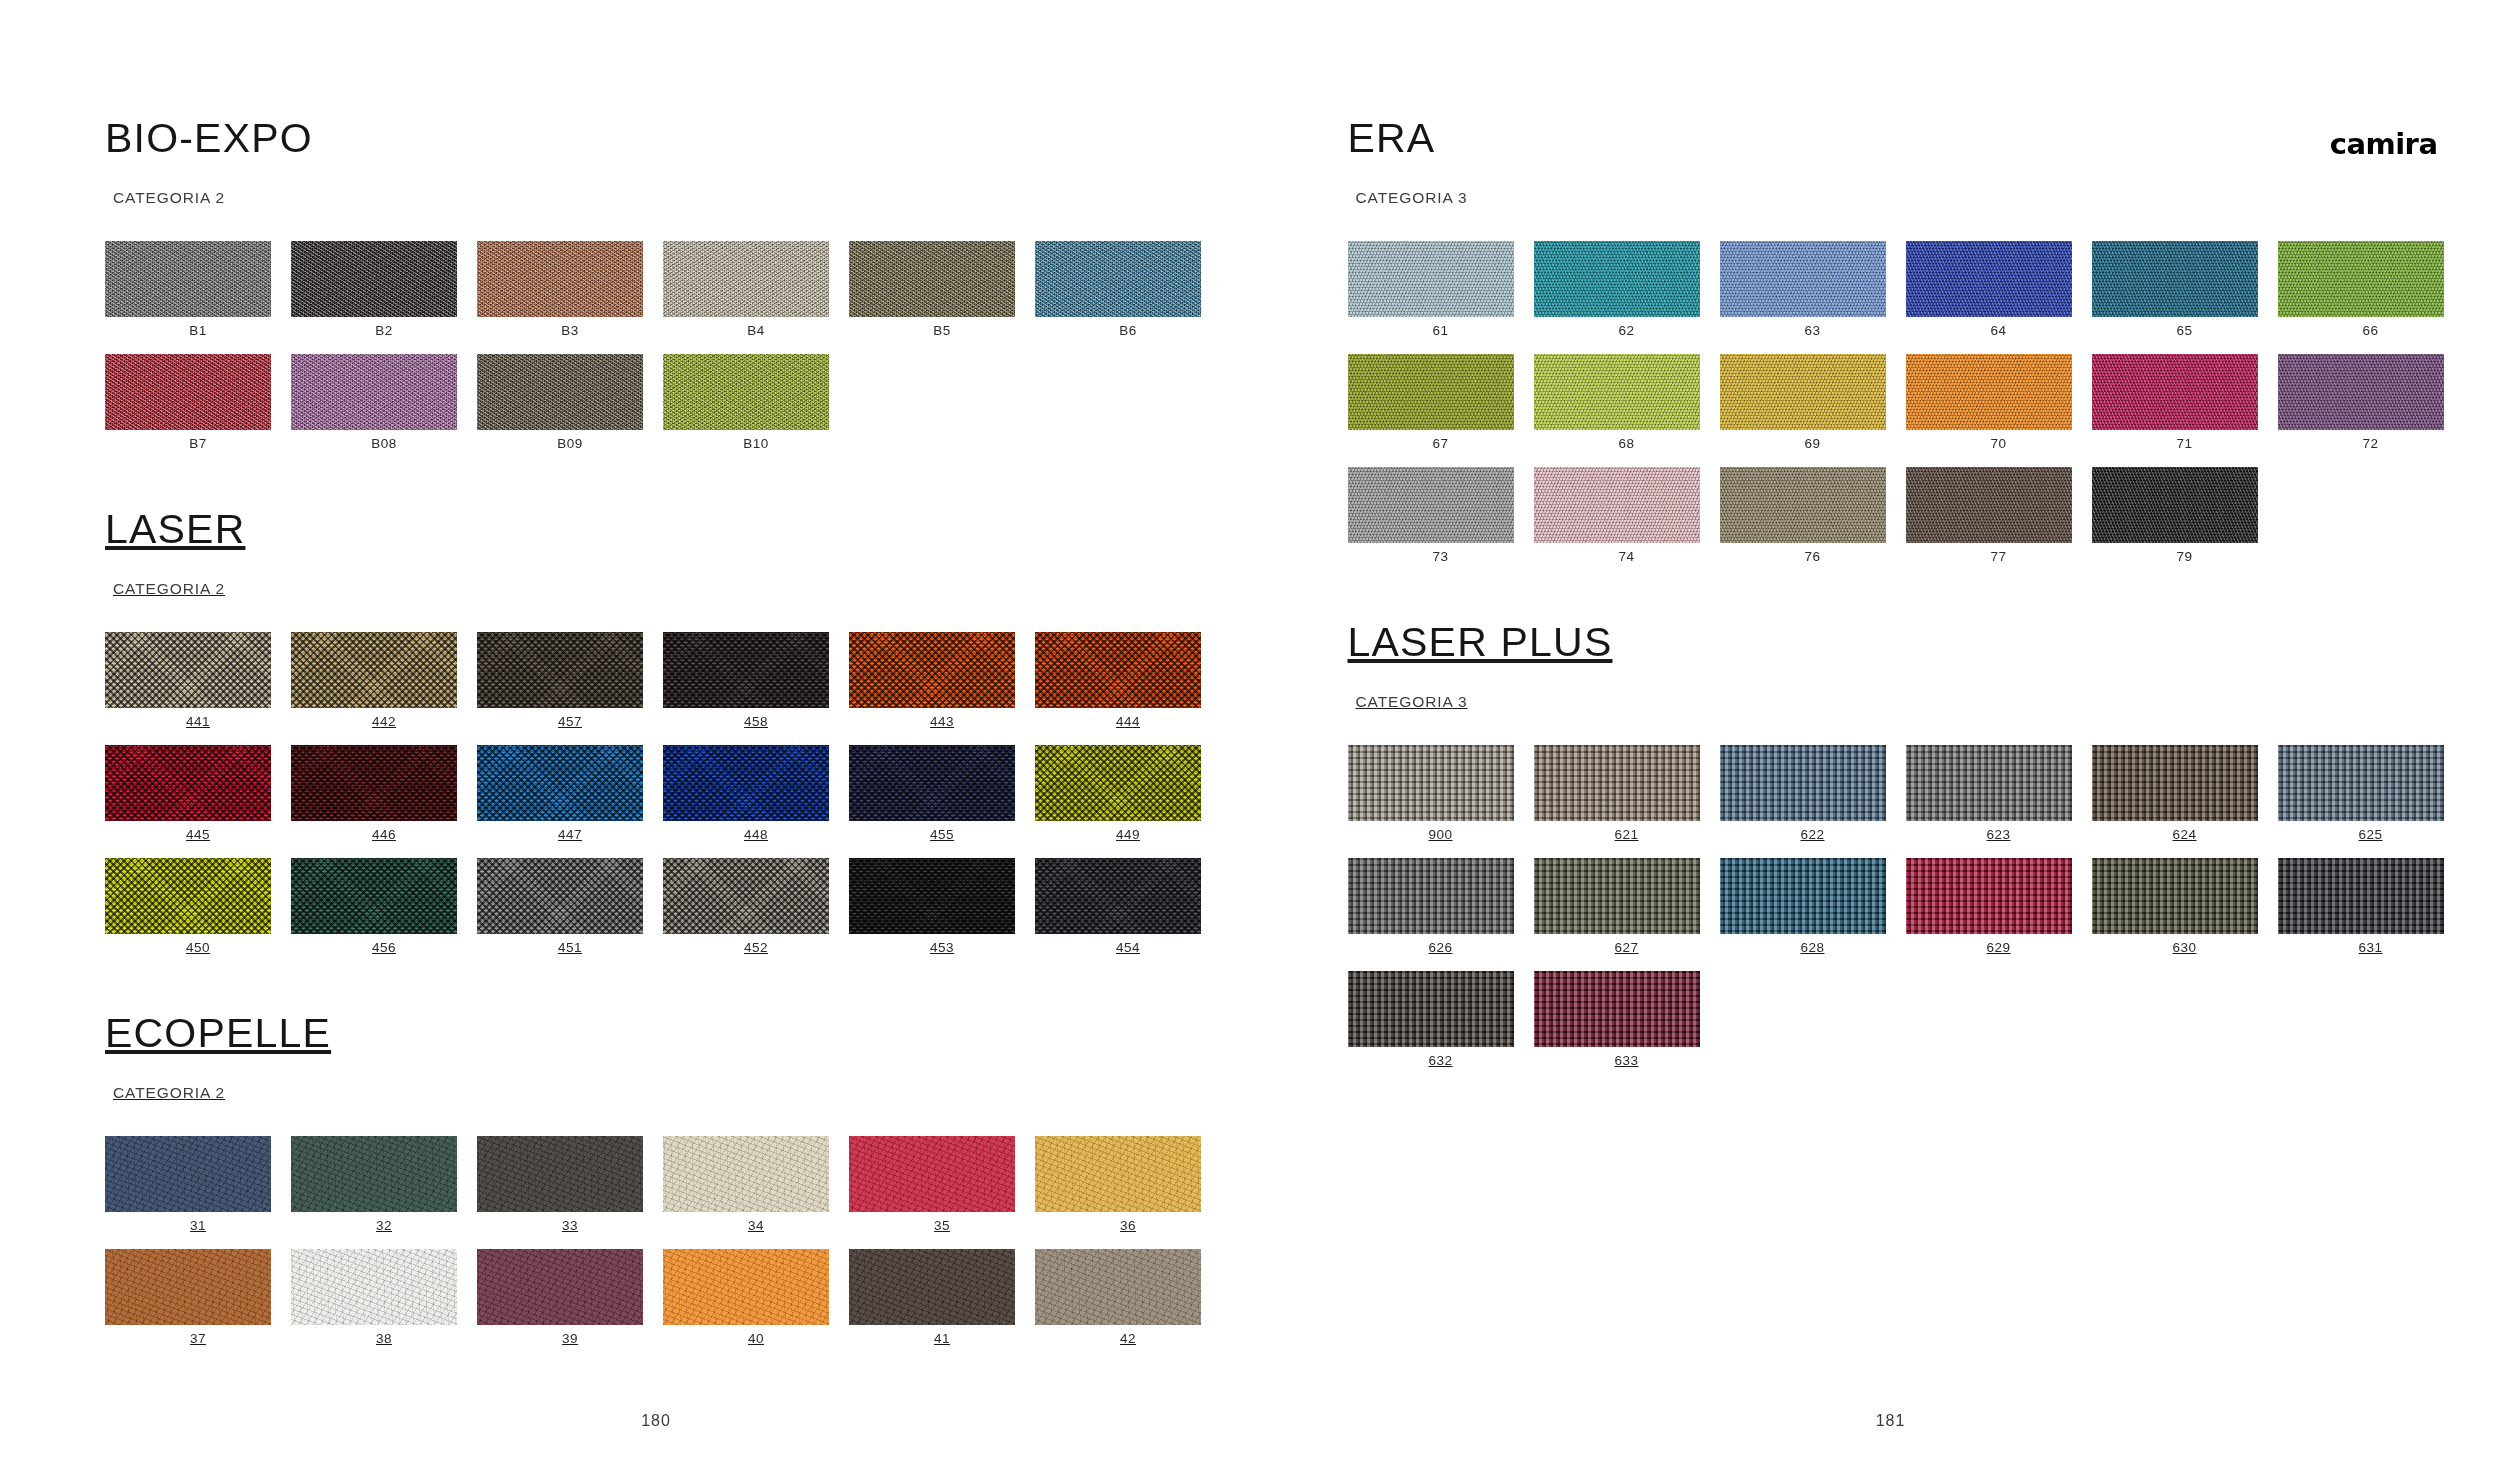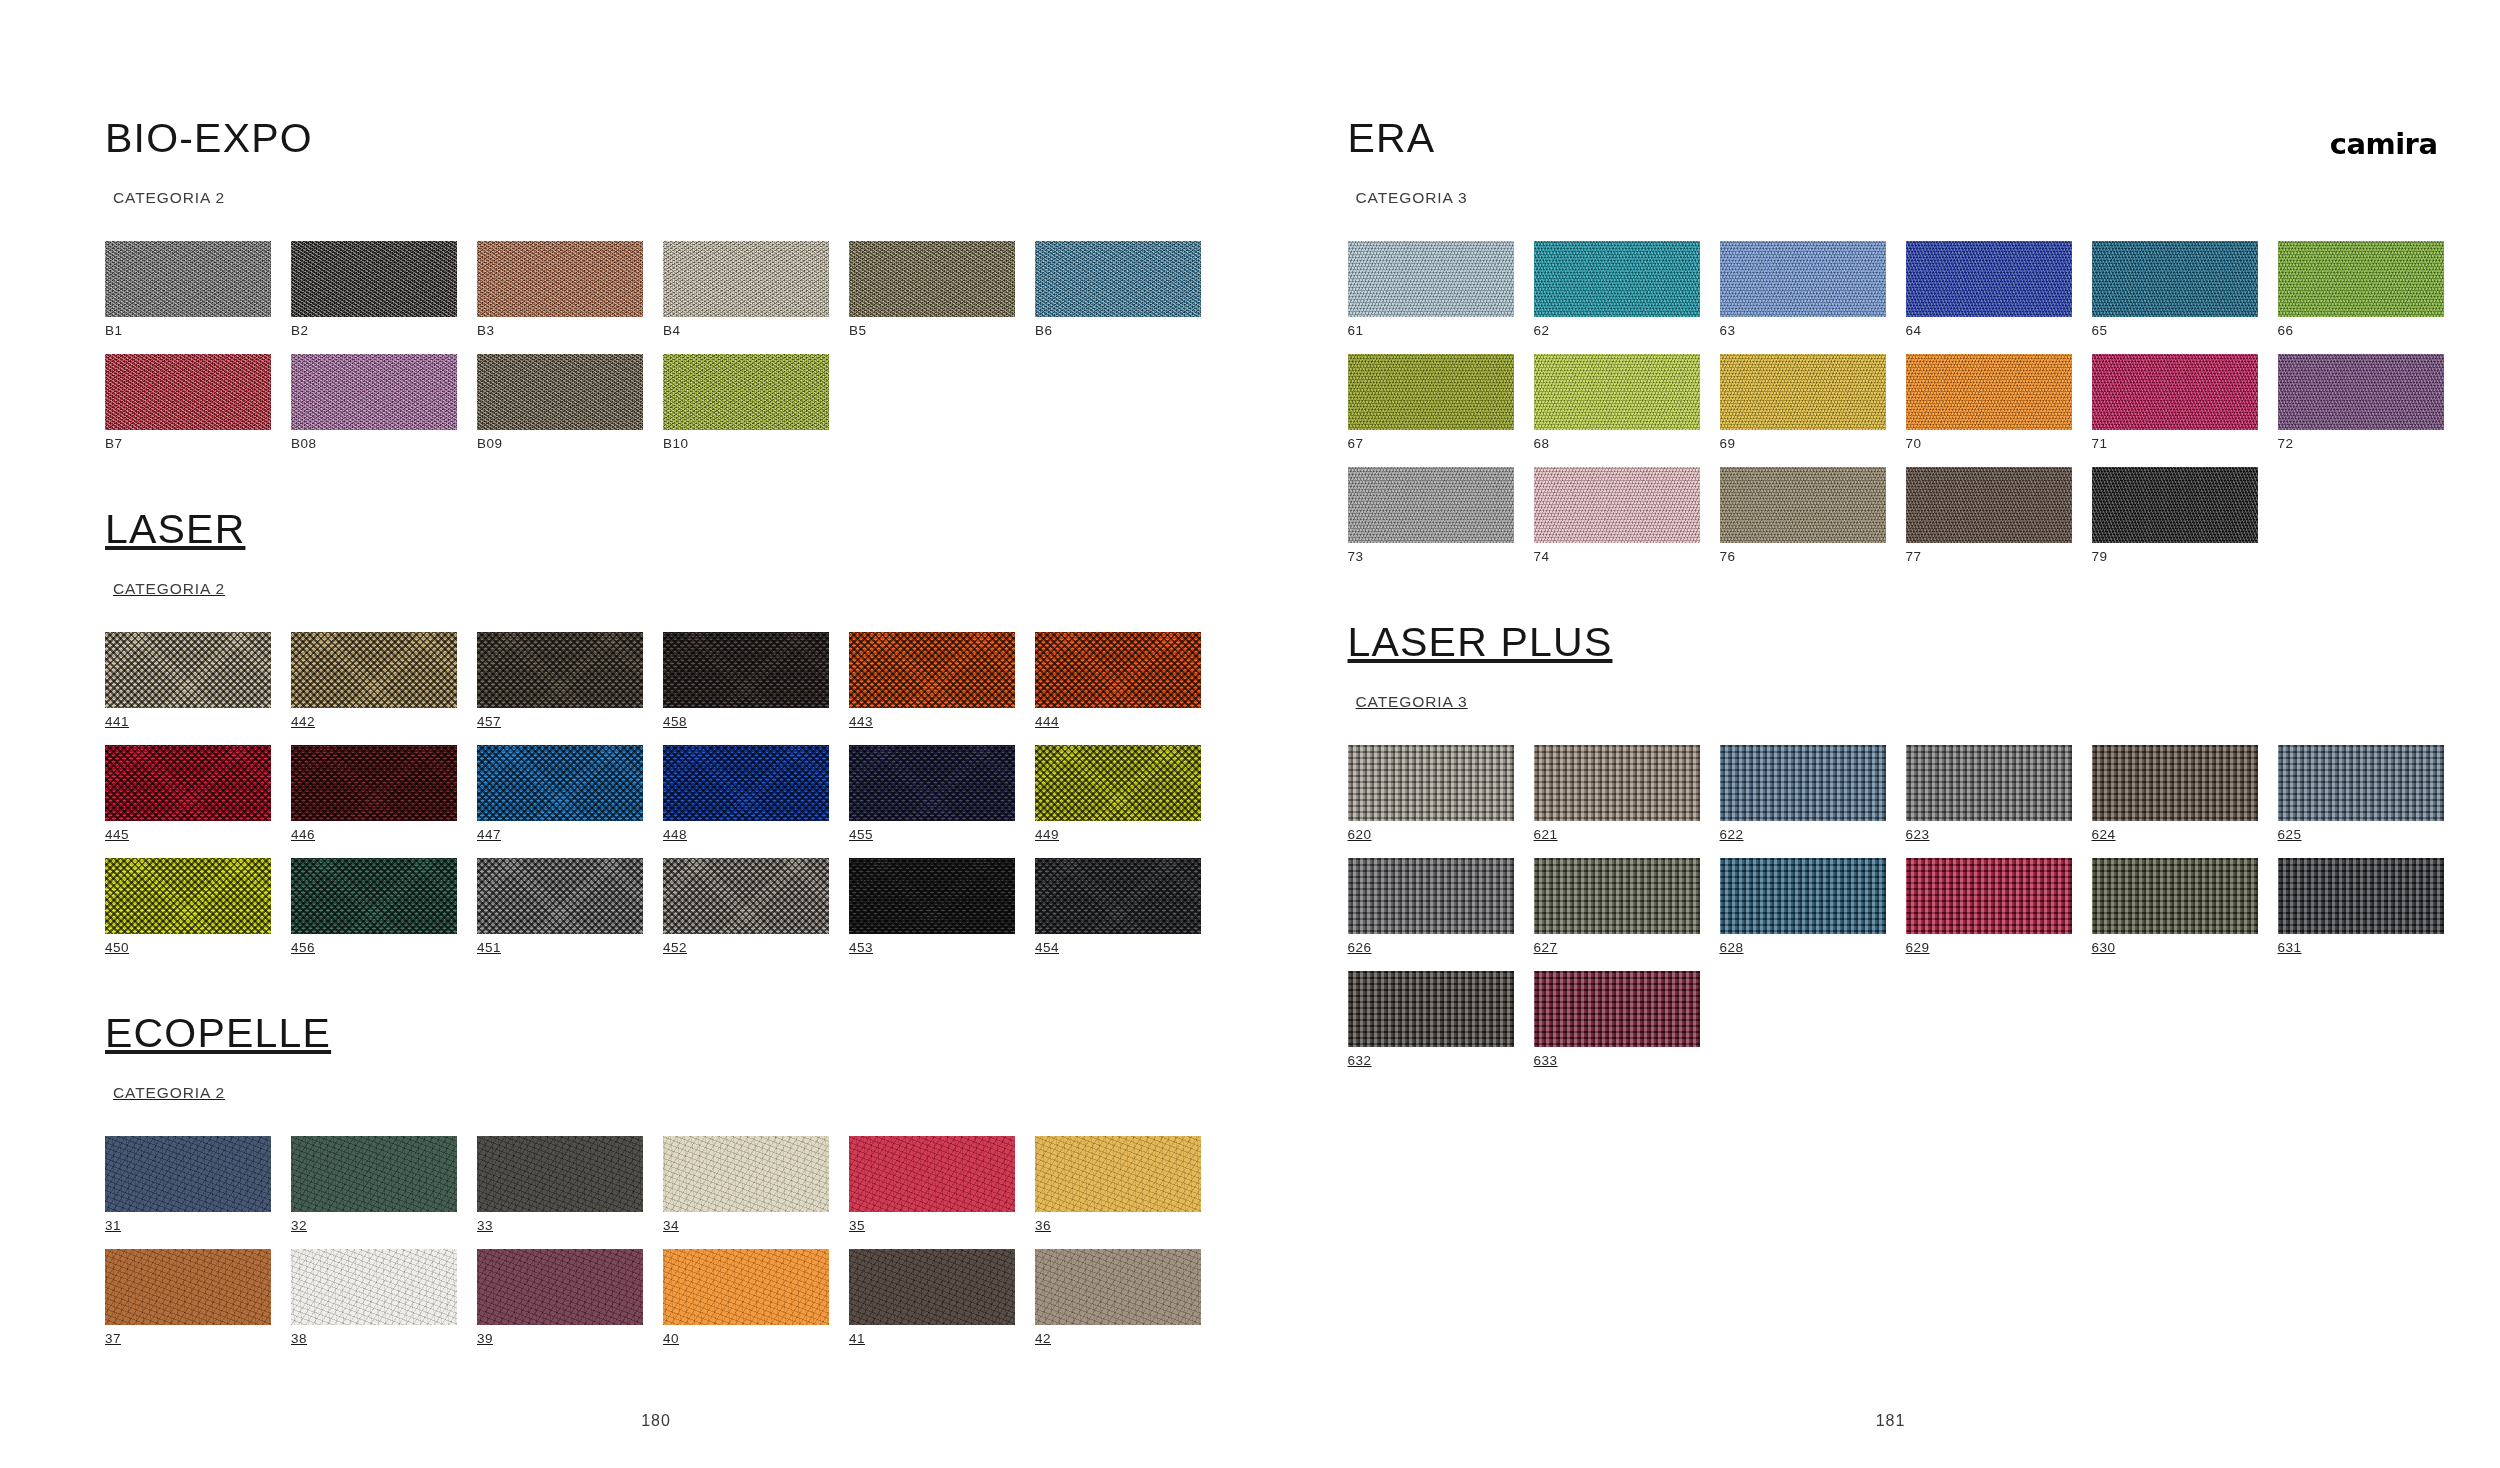--- a/index.html
+++ b/index.html
@@ -72,20 +72,21 @@
     color: #3c3c3c;
     margin: 0 0 34px 8px;
   }
 
   
   .swatch-grid {
     display: grid;
     grid-template-columns: repeat(6, 186px);
     column-gap: 0px;
     row-gap: 16px;
+    text-align: center;
   }
   .swatch-cell { width: 186px; }
 
   .swatch {
     width: 166px;
     height: 76px;
     position: relative;
     overflow: hidden;
     background-color: #ccc;
   }
@@ -540,21 +541,21 @@
             </div>
           </div>
           <div class="section">
             <div class="section-title">LASER PLUS</div>
             <div class="section-cat">CATEGORIA 3</div>
             <div class="swatch-grid">
               <div class="swatch-cell">
                 <div class="swatch" style="background-color: rgb(159, 149, 138);">
                   <div class="tex nub"></div>
                 </div>
-                <div class="swatch-label">620</div>
+                <div class="swatch-label">900</div>
               </div>
               <div class="swatch-cell">
                 <div class="swatch" style="background-color: rgb(147, 130, 111);">
                   <div class="tex nub"></div>
                 </div>
                 <div class="swatch-label">621</div>
               </div>
               <div class="swatch-cell">
                 <div class="swatch" style="background-color: rgb(77, 110, 140);">
                   <div class="tex nub"></div>

